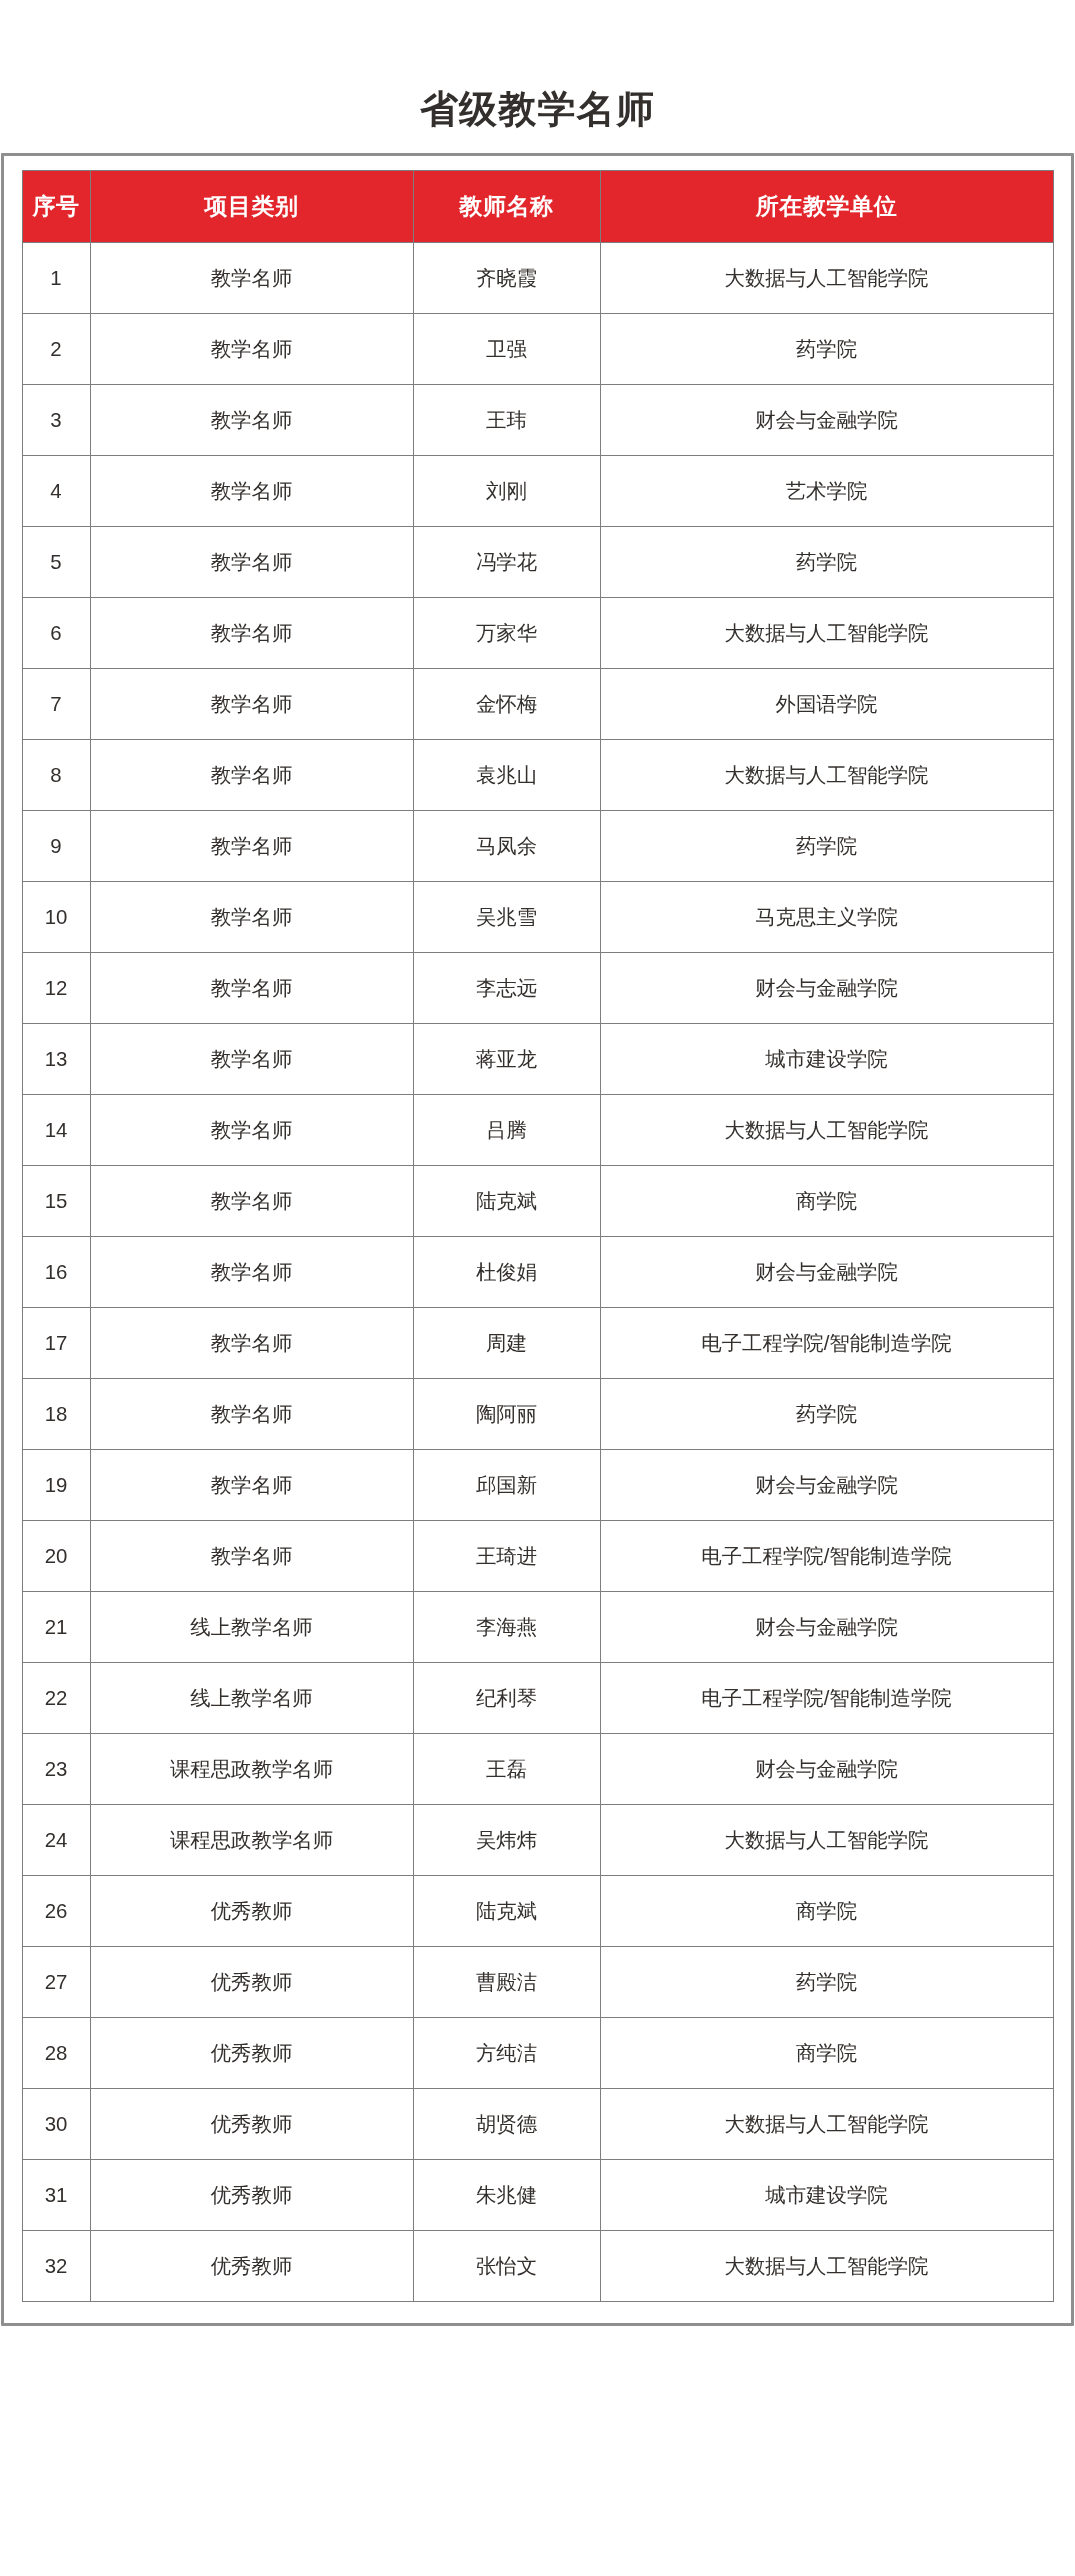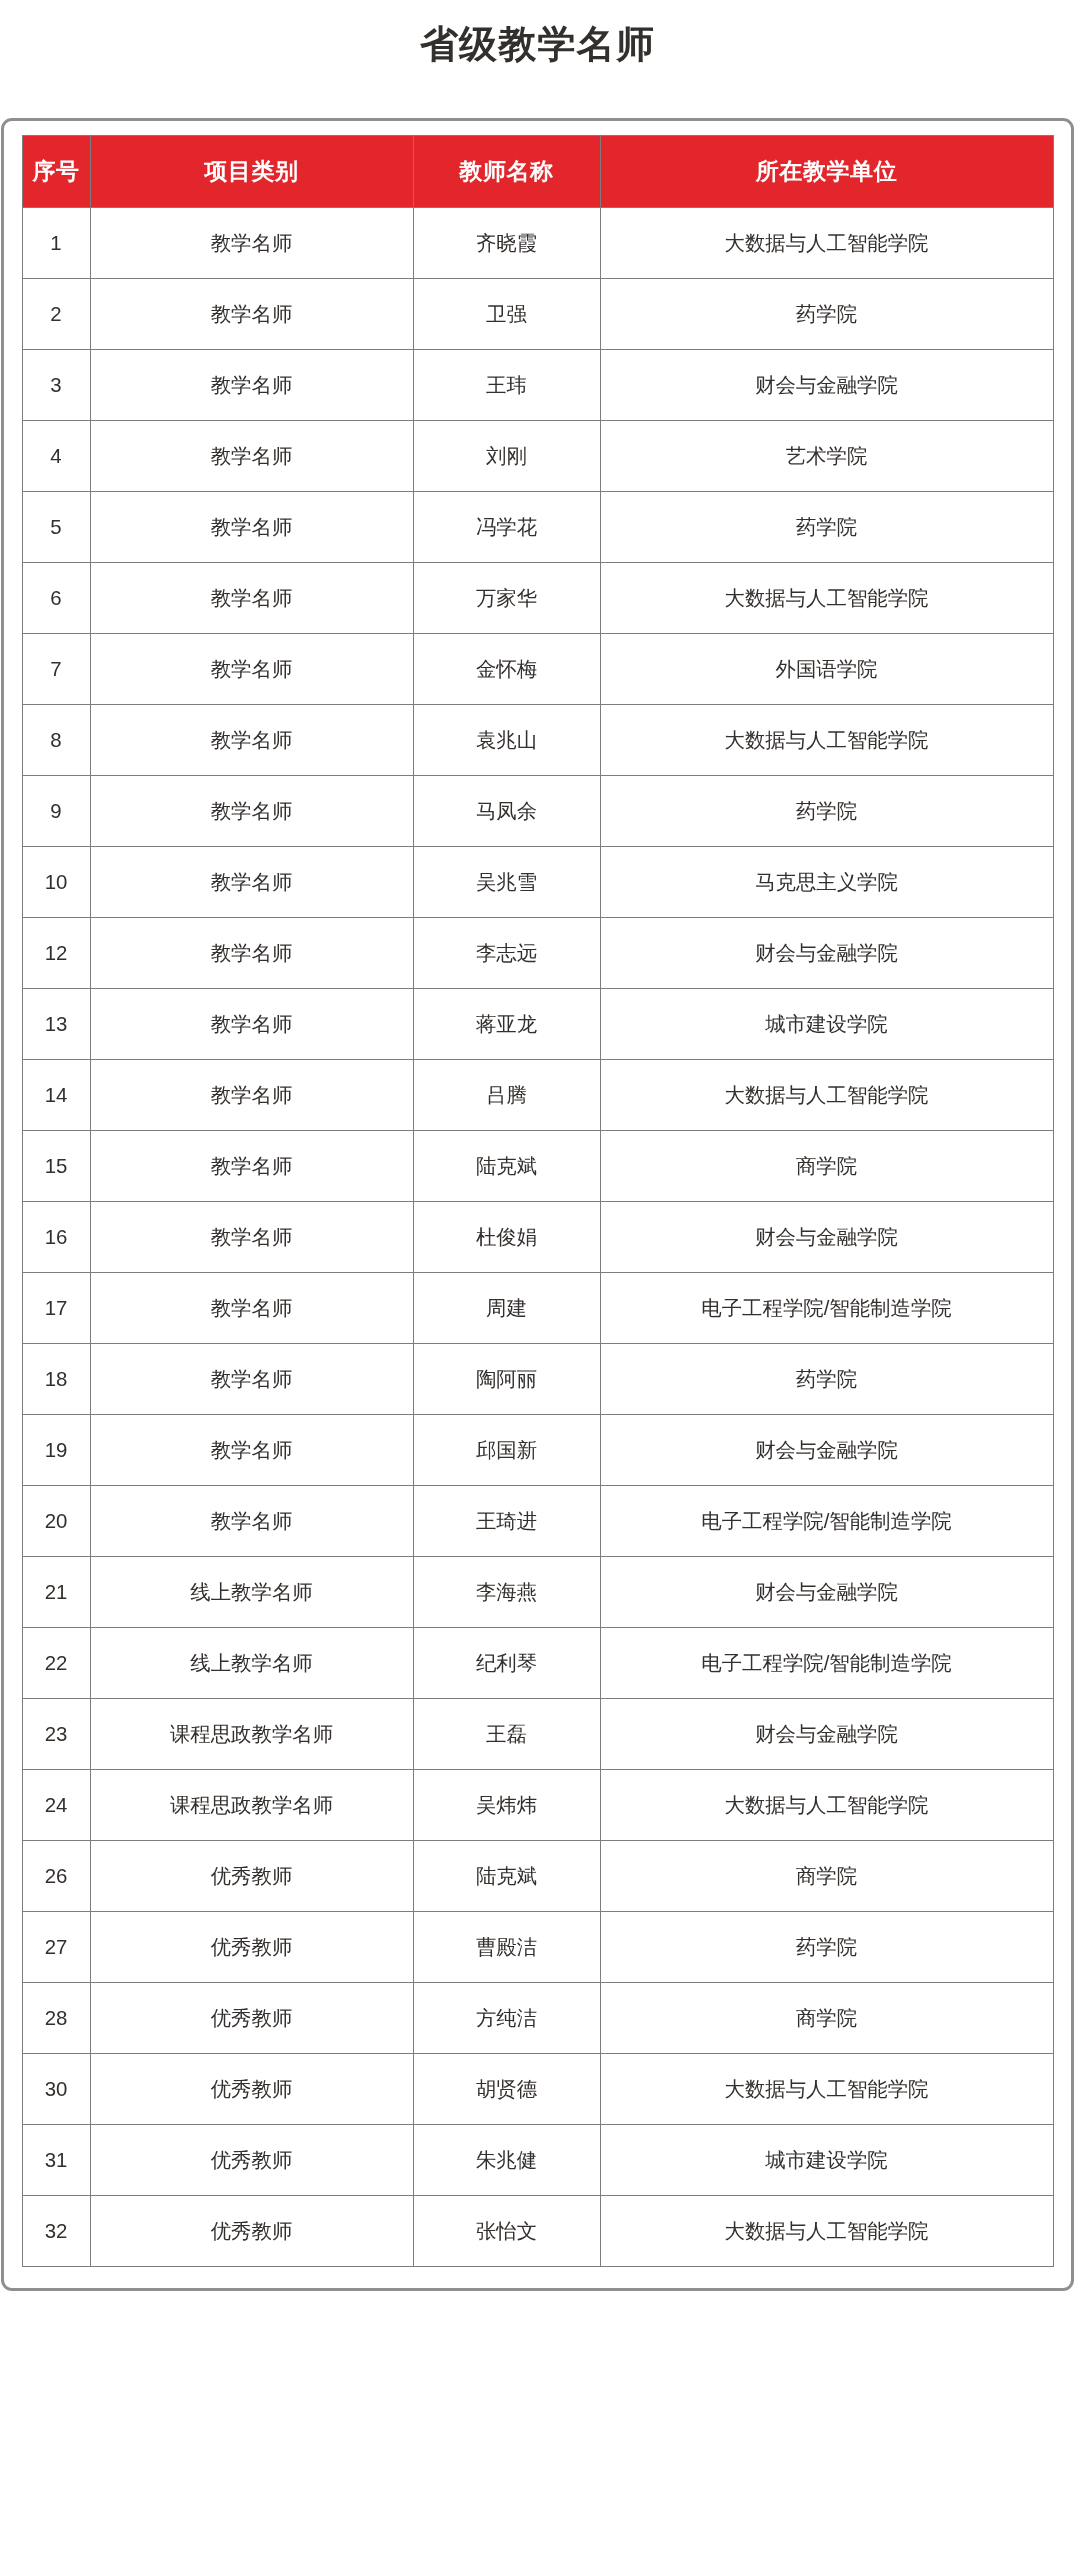--- a/index.html
+++ b/index.html
@@ -9,34 +9,35 @@
     font-family: "Liberation Sans", "DejaVu Sans", sans-serif;
   }
   body {
     width: 1075px;
     min-height: 2576px;
     box-sizing: border-box;
   }
   .title-area {
     height: 118px;
     display: flex;
-    align-items: flex-start;
+    align-items: flex-end;
     justify-content: center;
+    margin-top: 35px;
   }
   .page-title {
     font-size: 38px;
     font-weight: 700;
     color: var(--body-text, #2b2624);
     letter-spacing: 1.2px;
     line-height: 1;
   }
   .table-card {
     margin: 0 1.2px;
     border: 3px solid var(--card-border, #8f8f8f);
-    border-radius: 11px;
+    border-radius: 1px;
     background: #ffffff;
     padding: 14.4px 15.6px 20.4px 15.6px;
     box-sizing: border-box;
   }
   table.masters-table {
     border-collapse: collapse;
     table-layout: fixed;
     width: 1031px;
     margin: 0 auto;
   }

